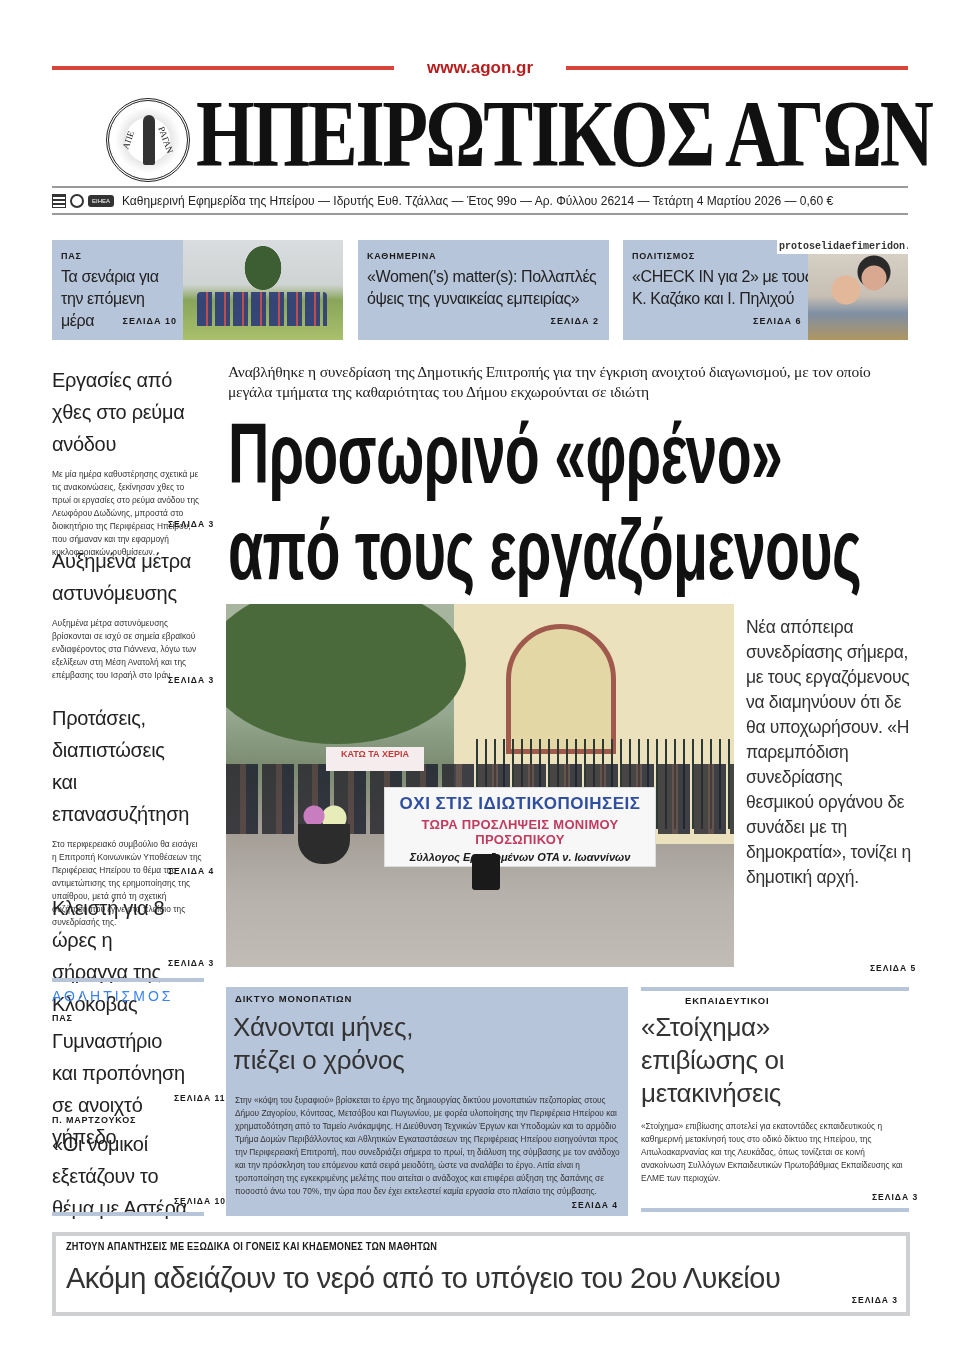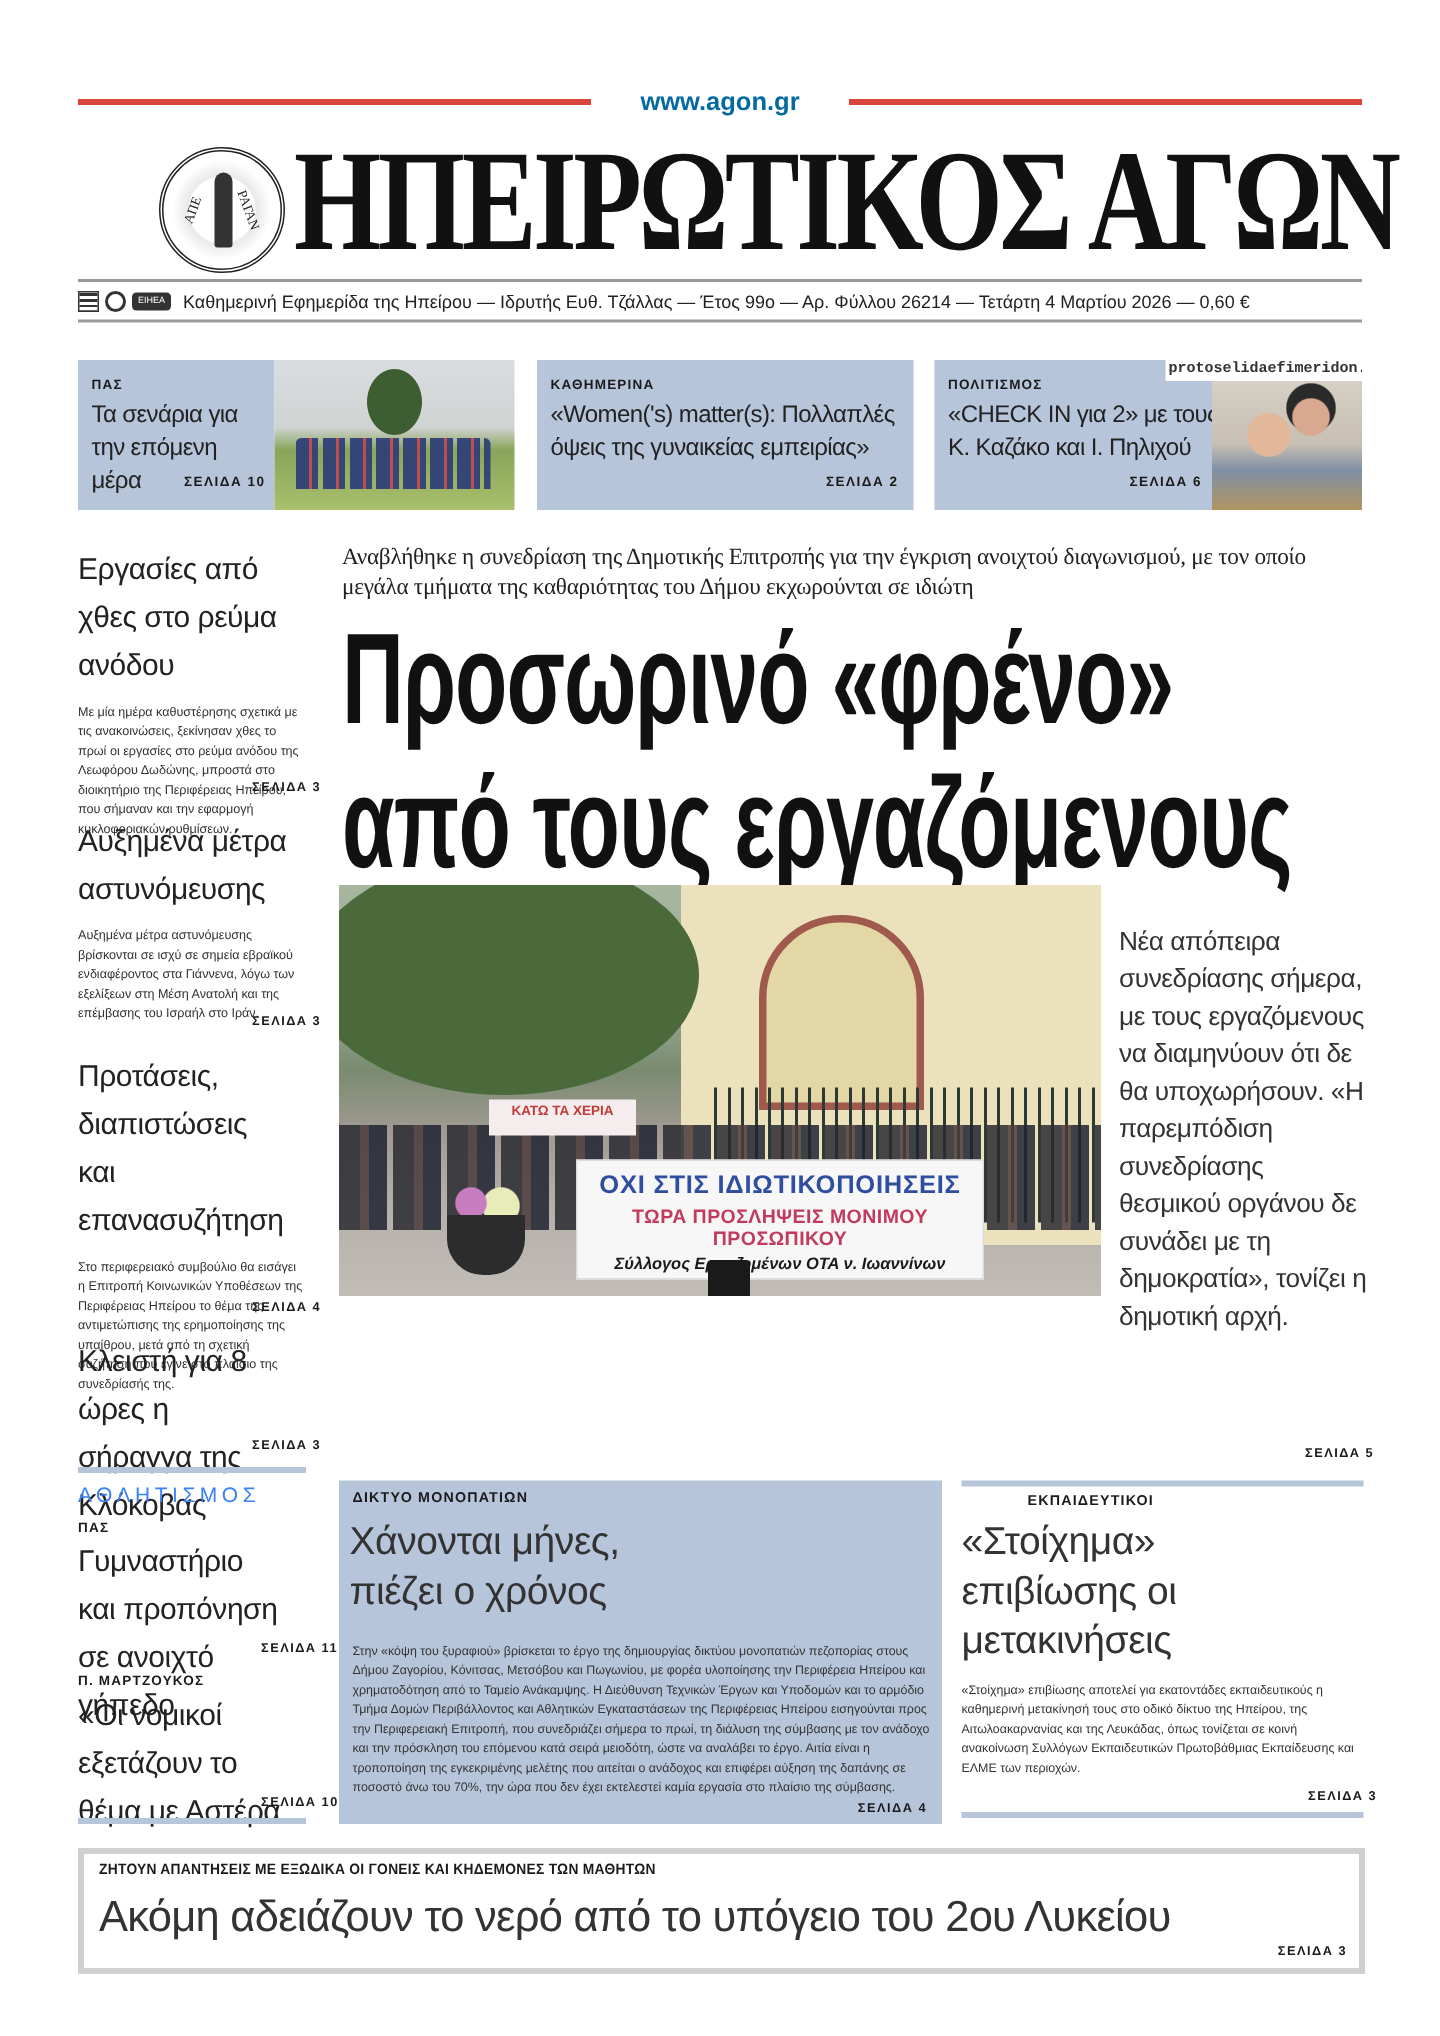--- a/index.html
+++ b/index.html
@@ -1,21 +1,21 @@
 <!DOCTYPE html>
 <html><head>
 <meta charset="utf-8">
 <style>
   * { box-sizing: border-box; margin: 0; padding: 0; }
   html, body { width: 960px; height: 1357px; background: #ffffff; overflow: hidden; }
   body { position: relative; font-family: "Liberation Sans", sans-serif; color: #1a1a1a; }
 
   
   .red-rule { position: absolute; top: 66px; height: 4px; background: #d8453b; }
-  .url { position: absolute; top: 58px; left: 400px; width: 160px; text-align: center; color: #0369a1; font-weight: bold; font-size: 17px; font-family: "Liberation Sans", sans-serif; }
+  .url { position: absolute; top: 58px; left: 400px; width: 160px; text-align: center; color: #b91c1c; font-weight: bold; font-size: 17px; font-family: "Liberation Sans", sans-serif; }
   .seal { position: absolute; left: 106px; top: 98px; width: 84px; height: 84px; border-radius: 50%; border: 3px double #222; background: radial-gradient(circle, #fff 40%, #e8e8e8 41%, #fff 60%); }
   .seal-figure { position: absolute; left: 34px; top: 14px; width: 12px; height: 50px; background: #333; border-radius: 6px 6px 2px 2px; }
   .seal-text-l { position: absolute; left: 10px; top: 34px; font-size: 9px; transform: rotate(-70deg); color:#222; font-family:"Liberation Serif", serif; }
   .seal-text-r { position: absolute; right: 8px; top: 34px; font-size: 9px; transform: rotate(70deg); color:#222; font-family:"Liberation Serif", serif; }
   .mast-title { position: absolute; left: 196px; top: 82px; width: 660px; height: 104px; font-family: "Liberation Serif", serif; font-weight: bold; font-size: 96px; line-height: 104px; letter-spacing: -3px; transform: scaleX(0.78); transform-origin: left top; white-space: nowrap; color: #111; }
   .grey-rule { position: absolute; left: 52px; width: 856px; height: 2px; background: #9a9a9a; }
   .info-line { position: absolute; left: 52px; top: 190px; width: 856px; height: 22px; display: flex; align-items: center; }
   .info-icons { display: flex; gap: 4px; align-items: center; margin-right: 8px; }
   .ico-a { width: 14px; height: 14px; border: 1px solid #333; background: repeating-linear-gradient(#333 0 2px, #fff 2px 4px); }
   .ico-b { width: 14px; height: 14px; border: 2px solid #333; border-radius: 50%; }
@@ -44,21 +44,21 @@
   .lcol-item .b { font-size: 8.4px; line-height: 13px; color: #333; margin-top: 8px; }
   .page-label { position: absolute; font-size: 8.5px; font-weight: bold; letter-spacing: 1px; color: #1a1a1a; white-space: nowrap; margin-left: 12px; }
   .sep-bar { position: absolute; height: 4px; background: #b7c5da; }
 
   .sports-title { position: absolute; left: 52px; top: 988px; font-size: 14px; font-weight: normal; letter-spacing: 3px; color: #3b82f6; }
   .kick-sm { position: absolute; font-size: 9px; font-weight: bold; letter-spacing: 0.8px; color: #1a1a1a; }
 
   
   .deck { position: absolute; left: 228px; top: 362px; width: 680px; font-family: "Liberation Serif", serif; font-size: 15.5px; line-height: 20px; color: #222; letter-spacing: -0.2px; }
   .headline { position: absolute; left: 228px; top: 405px; width: 1000px; font-family: "Liberation Sans", sans-serif; font-weight: bold; font-size: 86px; line-height: 96px; color: #111; transform: scaleX(0.665); transform-origin: left top; letter-spacing: -1px; white-space: nowrap; }
-  .main-photo { position: absolute; left: 226px; top: 590px; width: 508px; height: 274px; overflow: hidden;
+  .main-photo { position: absolute; left: 226px; top: 604px; width: 508px; height: 363px; overflow: hidden;
       background: linear-gradient(180deg, #a8b6a0 0%, #96a990 30%, #7a8b70 45%, #a09a92 60%, #b6b2ab 80%, #c1bdb6 100%); }
   .bldg { position: absolute; left: 228px; top: 0; width: 280px; height: 240px; background: #ebe2bd; }
   .arch { position: absolute; left: 280px; top: 20px; width: 110px; height: 130px; border-radius: 55px 55px 0 0; border: 5px solid #a05a4d; background: #e4d7a6; }
   .tree { position: absolute; left: -20px; top: -20px; width: 260px; height: 160px; border-radius: 50%; background: #4a6a3c; }
   .fence { position: absolute; left: 250px; top: 135px; width: 258px; height: 90px; background: repeating-linear-gradient(90deg, #2c3a33 0 2px, transparent 2px 9px); }
   .crowd { position: absolute; left: 0; top: 160px; width: 508px; height: 70px; background: repeating-linear-gradient(90deg, #2a2a30 0 14px, #4b3b3b 14px 20px, #1f2330 20px 32px, transparent 32px 36px); opacity: 0.85; }
   .banner { position: absolute; left: 158px; top: 183px; width: 272px; height: 80px; background: #f7f7f8; border: 1px solid #ddd; text-align: center; }
   .banner .l1 { color: #2f4ea0; font-size: 17px; font-weight: bold; margin-top: 6px; letter-spacing: 0.5px; }
   .banner .l2 { color: #c23a5e; font-size: 13px; font-weight: bold; margin-top: 3px; letter-spacing: 0.3px; }
   .banner .l3 { color: #1a1a1a; font-size: 11px; font-style: italic; font-weight: bold; margin-top: 4px; }

